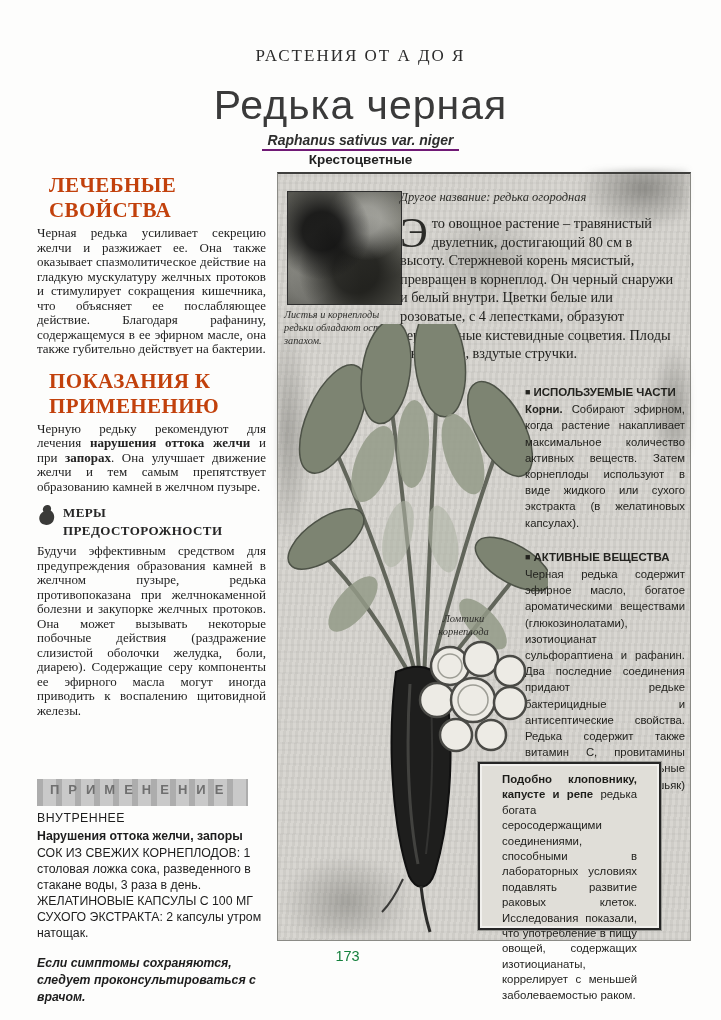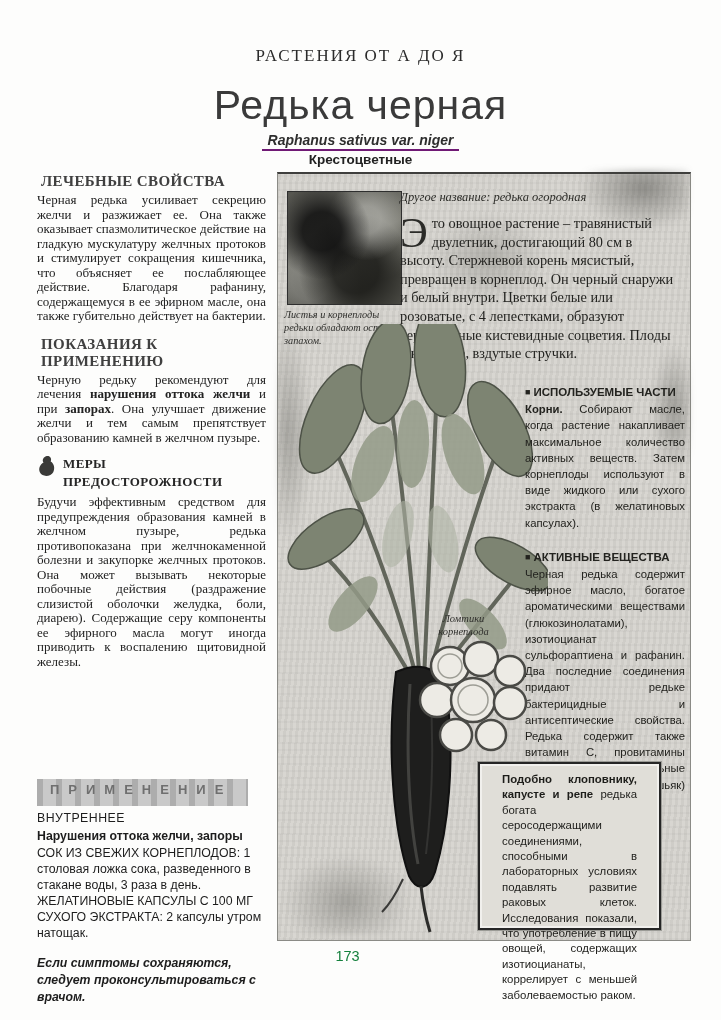--- a/index.html
+++ b/index.html
@@ -10,21 +10,21 @@
         font-size:17px;letter-spacing:2px;color:#2b2b2b;}
   .title{position:absolute;top:82px;left:0;right:0;text-align:center;
         font-family:"Liberation Sans",sans-serif;font-size:41px;font-weight:400;color:#3a3a3a;letter-spacing:1px;}
   .latin-wrap{position:absolute;top:131px;left:0;right:0;text-align:center;}
   .latin{display:inline-block;font-family:"Liberation Sans",sans-serif;font-style:italic;font-weight:bold;
         font-size:14px;color:#2e2e2e;border-bottom:2px solid #701a75;padding:0 6px 1px;}
   .family{position:absolute;top:152px;left:0;right:0;text-align:center;
         font-family:"Liberation Sans",sans-serif;font-weight:bold;font-size:13.5px;color:#222;}
   
   .left-col{position:absolute;left:37px;top:173px;width:229px;}
-  .sec-h{font-size:15px;letter-spacing:.4px;color:#404040;margin:0 4px 3px;font-weight:600;}
+  .sec-h{font-size:21px;letter-spacing:.4px;color:#c2410c;margin:0 12px 3px;font-weight:600;}
   .sec-h2{margin-top:12px;}
   .left-col p{font-size:13px;line-height:14.5px;text-align:justify;margin:0 0 9px;color:#222;}
   .prec-head{display:flex;align-items:flex-start;margin:10px 0 4px;}
   .prec-icon{width:20px;height:24px;margin:0 6px 0 0;flex:0 0 auto;}
   .prec-lines{font-size:13px;letter-spacing:.4px;font-weight:600;line-height:18px;color:#262626;}
   
   .app-banner{position:absolute;left:37px;top:779px;width:211px;height:27px;line-height:21px;
         font-family:"Liberation Sans",sans-serif;font-weight:bold;font-size:13px;color:#6f6f6f;
         letter-spacing:9px;padding-left:13px;box-sizing:border-box;white-space:nowrap;overflow:hidden;
         background:repeating-linear-gradient(90deg,#adadad 0 6px,#c9c9c9 6px 19px);}
@@ -159,21 +159,21 @@
 
       <path d="M118 348 C145 336 166 344 170 378 C176 438 171 502 157 548 C151 566 139 568 131 552 C116 508 108 424 118 348 Z" fill="#1e1e1d" stroke="#111" stroke-width="2"></path>
       <path d="M132 360 C128 420 130 490 140 540" stroke="#4b4b49" stroke-width="3" fill="none" opacity=".8"></path>
       <path d="M152 362 C156 420 154 480 148 530" stroke="#3c3c3a" stroke-width="2" fill="none" opacity=".7"></path>
       <path d="M143 562 C145 580 148 595 152 608" stroke="#2c2c2a" stroke-width="3" fill="none"></path>
       <path d="M125 555 C118 570 112 580 104 588" stroke="#3a3a38" stroke-width="2" fill="none"></path>
     </svg>
 
     <div class="sidebar">
       <div class="sb-h"><span class="bullet">■</span><span>ИСПОЛЬЗУЕМЫЕ ЧАСТИ</span></div>
-      <p><span class="bold">Корни.</span><span> Собирают масле, когда растение накапливает максимальное количество активных веществ. Затем корнеплоды используют в виде жидкого или сухого экстракта (в желатиновых капсулах).</span></p>
+      <p><span class="bold">Корни.</span><span> Собирают эфирном, когда растение накапливает максимальное количество активных веществ. Затем корнеплоды используют в виде жидкого или сухого экстракта (в желатиновых капсулах).</span></p>
       <div class="sb-h sb-gap"><span class="bullet">■</span><span>АКТИВНЫЕ ВЕЩЕСТВА</span></div>
       <p>Черная редька содержит эфирное масло, богатое ароматическими веществами (глюкозинолатами), изотиоцианат сульфораптиена и рафанин. Два последние соединения придают редьке бактерицидные и антисептические свойства. Редька содержит также витамин С, провитамины группы В, минеральные вещества (кальций и мышьяк) и сахара.</p>
     </div>
 
     <div class="caption2">
       <div>Ломтики</div>
       <div>корнеплода</div>
     </div>
     <svg class="slices-svg" viewBox="0 0 120 135">
       <g fill="#edebe5" stroke="#4a4a46" stroke-width="2.5">

